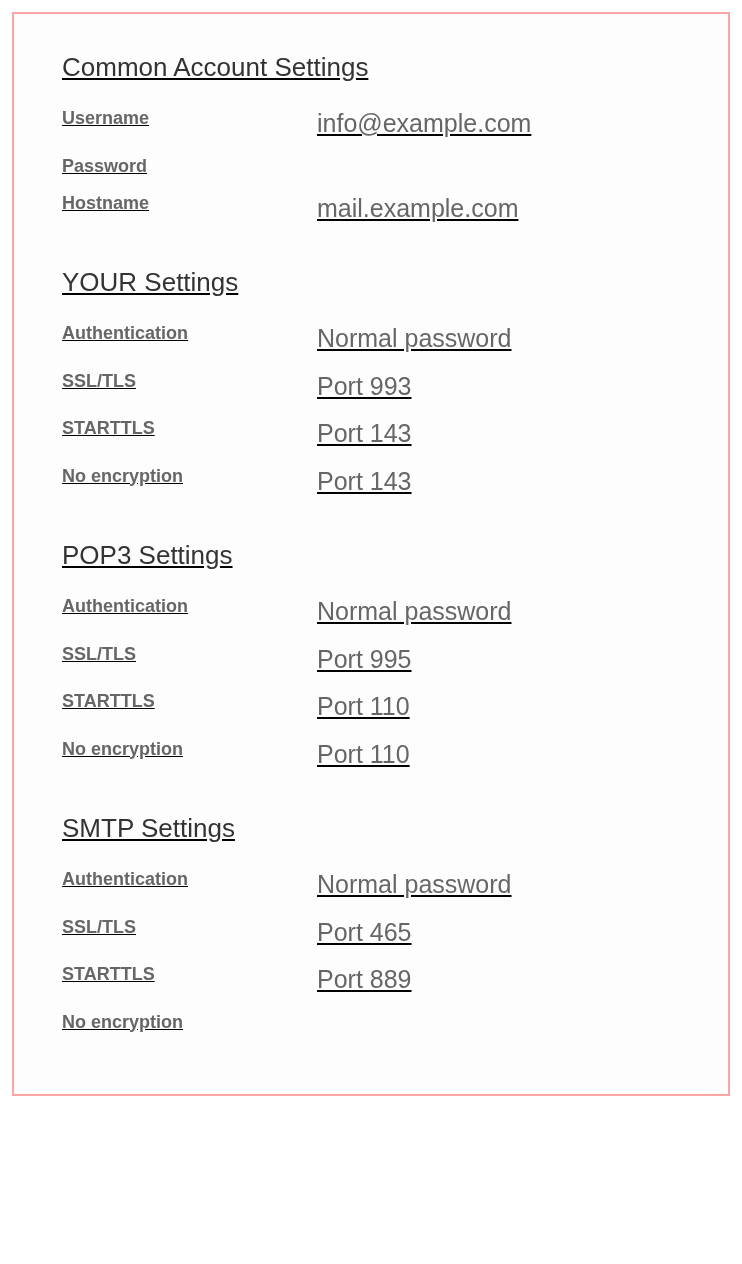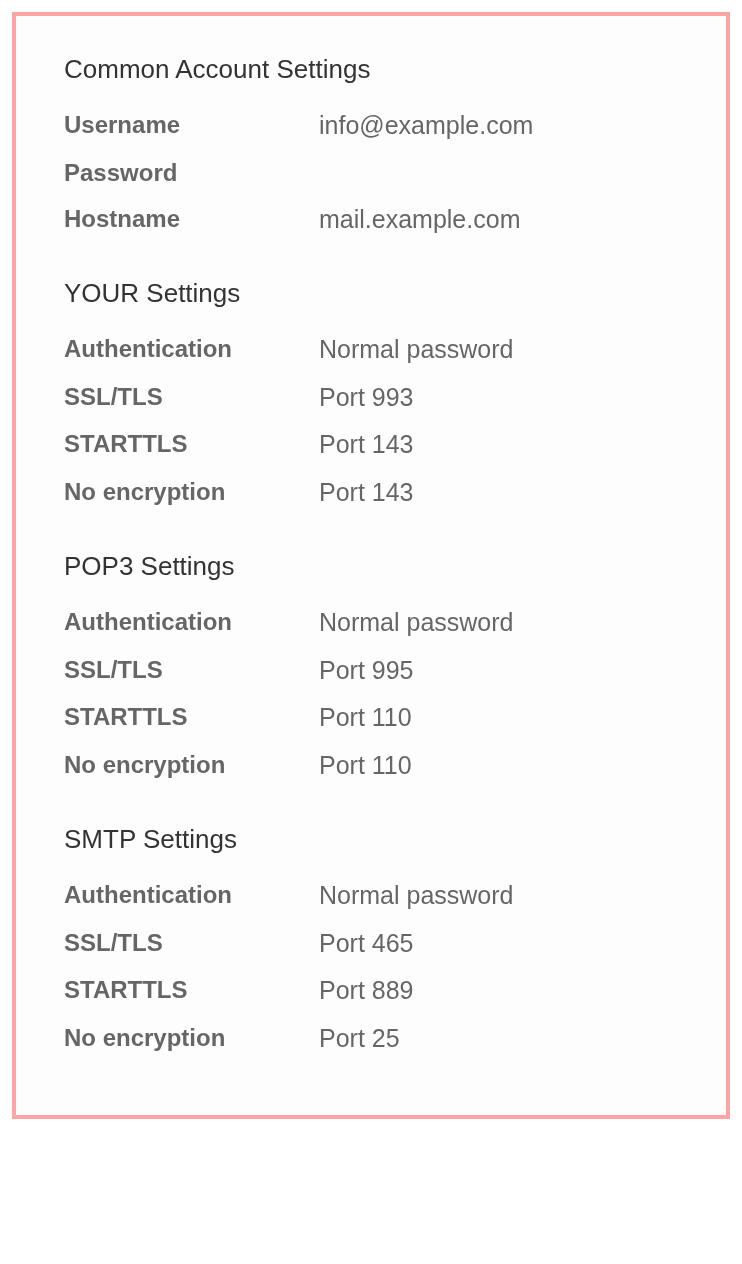--- a/index.html
+++ b/index.html
@@ -7,43 +7,44 @@
       padding: 0;
       box-sizing: border-box;
     }
     body {
       font-family: -apple-system, BlinkMacSystemFont, "Segoe UI", Helvetica, Arial, sans-serif;
       background: #fff;
       padding: 12px;
       width: 742px;
     }
     .panel {
-      border: 4px solid #fca5a5;
+      border: 2px solid #fca5a5;
       padding: 38px 48px 48px 48px;
       background: #fdfdfd;
+      text-decoration: underline;
     }
     h2 {
       font-size: 26px;
       font-weight: 400;
       color: #333;
       margin-bottom: 22px;
       margin-top: 40px;
     }
     h2:first-child {
       margin-top: 0;
     }
     .row {
       display: flex;
       margin-bottom: 10px;
       line-height: 1.5;
     }
     .label {
       flex: 0 0 255px;
       font-weight: 700;
-      font-size: 24px;
+      font-size: 18px;
       color: #666;
     }
     .value {
       flex: 1;
       font-size: 25px;
       font-weight: 400;
       color: #666;
     }
   </style>
 </head>
@@ -112,16 +113,15 @@
   <div class="row">
     <div class="label">SSL/TLS</div>
     <div class="value">Port 465</div>
   </div>
   <div class="row">
     <div class="label">STARTTLS</div>
     <div class="value">Port 889</div>
   </div>
   <div class="row">
     <div class="label">No encryption</div>
-    <div class="value">Port 25</div>
   </div>
 
 </div>
 
 </body></html>

